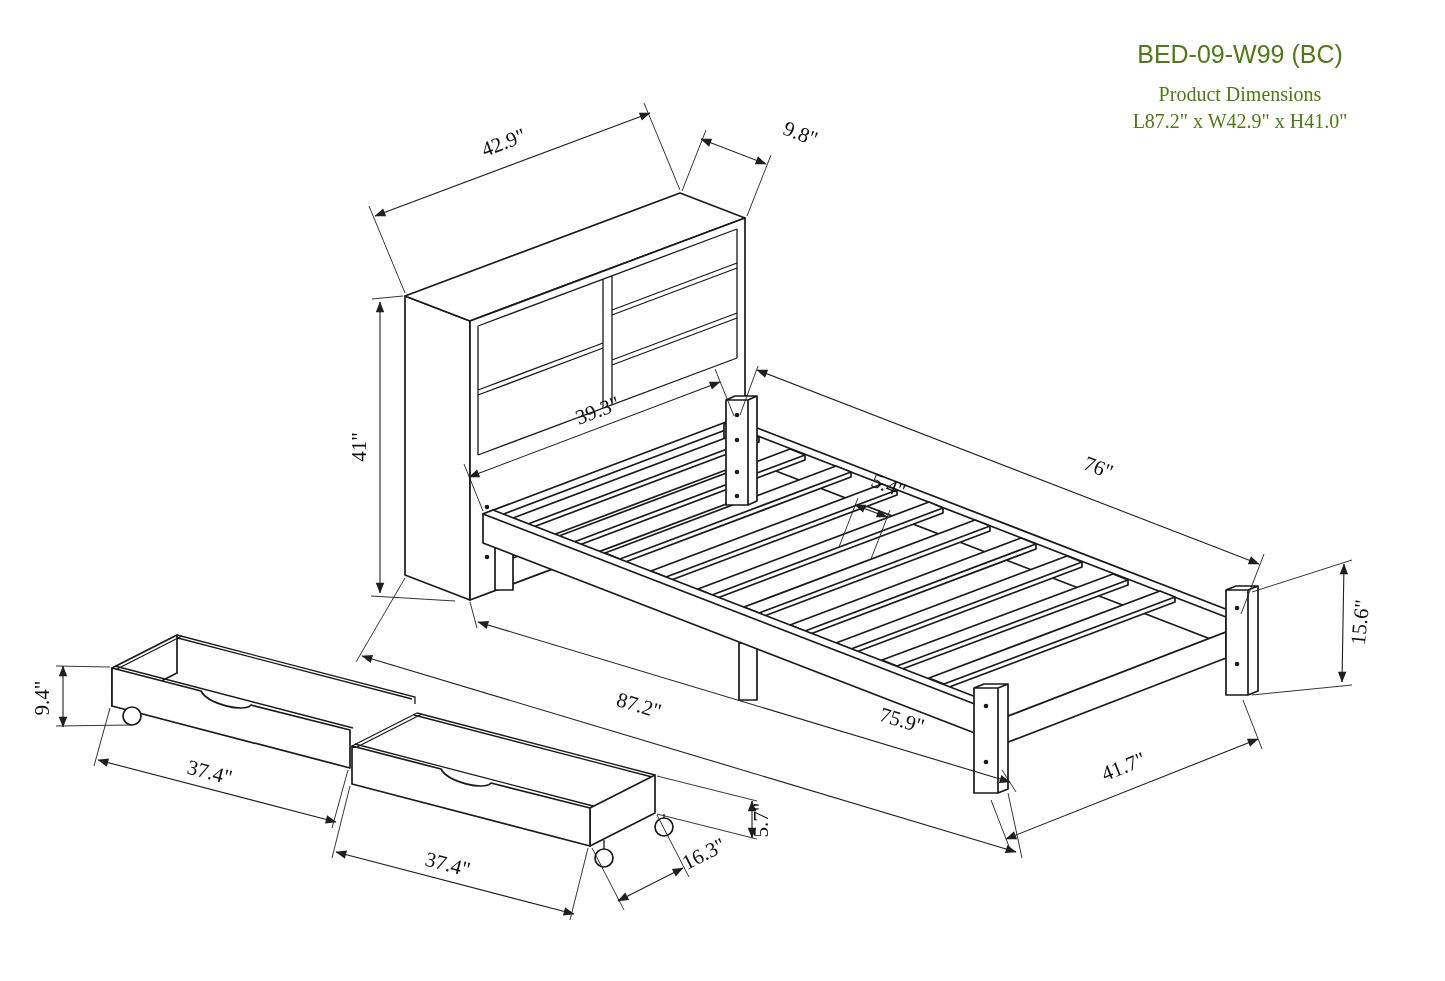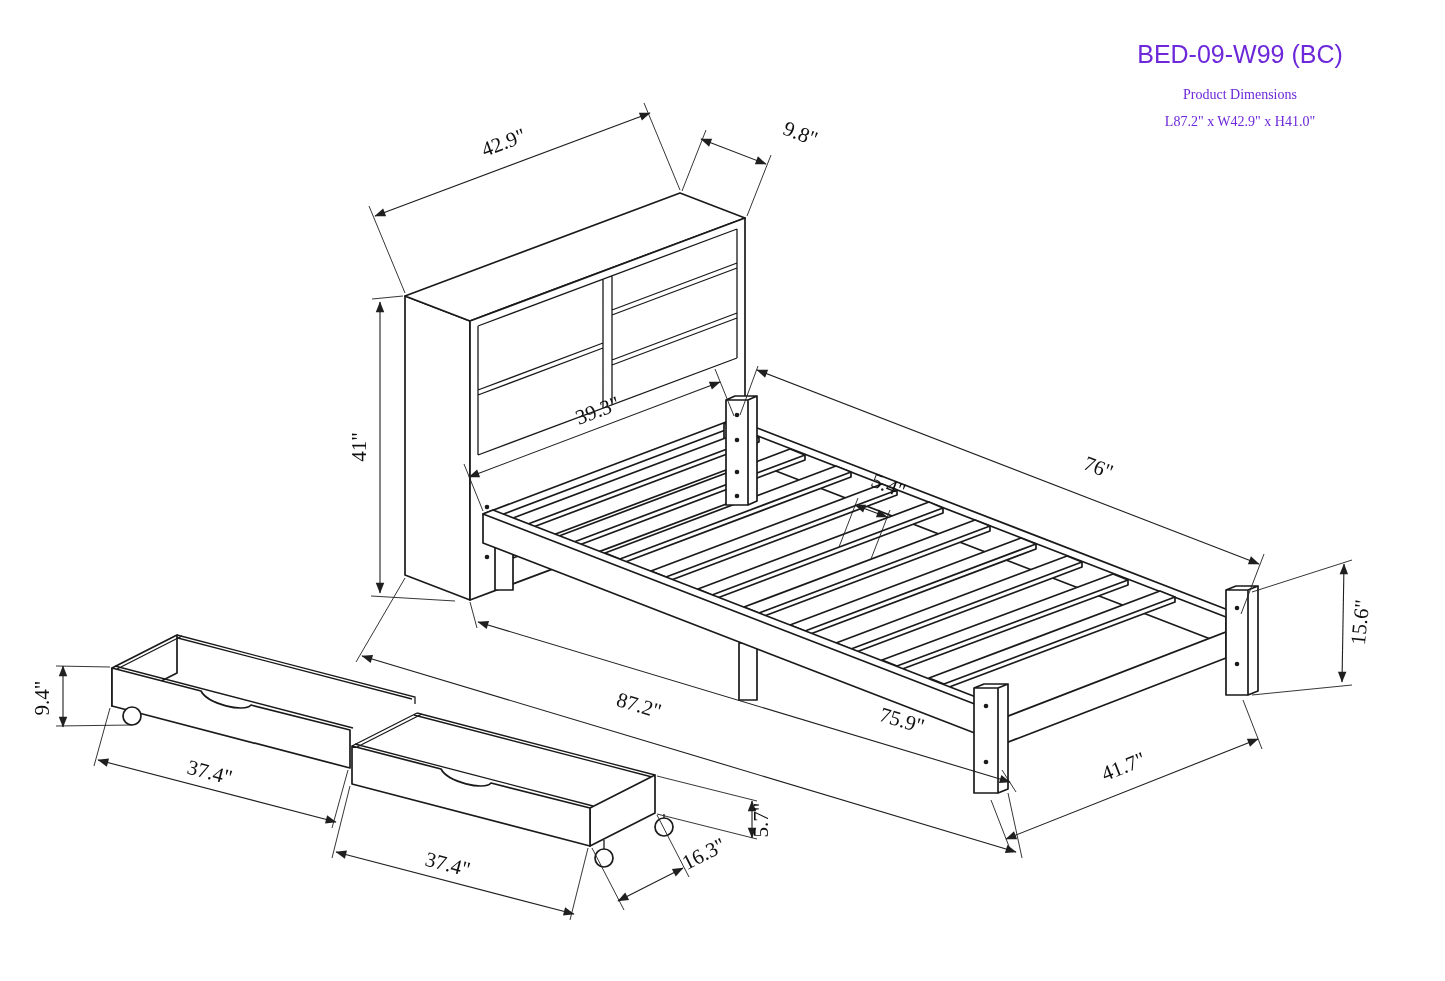--- a/index.html
+++ b/index.html
@@ -1,21 +1,21 @@
 <!DOCTYPE html>
 <html><head>
 <meta charset="utf-8">
 <style>
   html,body{margin:0;padding:0;background:#fff;}
   .canvas{position:relative;width:1445px;height:981px;background:#fff;overflow:hidden;
           font-family:"Liberation Serif",serif;}
   .drawing-svg{position:absolute;top:0;left:0;}
-  .title-block{position:absolute;top:40px;left:1055px;width:370px;text-align:center;color:#6d28d9;}
+  .title-block{position:absolute;top:40px;left:1055px;width:370px;text-align:center;color:#4d7c0f;}
   .model{font-family:"Liberation Sans",sans-serif;font-size:25px;margin-bottom:12px;}
-  .tb-line{font-family:"Liberation Serif",serif;font-size:14px;line-height:27px;}
+  .tb-line{font-family:"Liberation Serif",serif;font-size:20px;line-height:27px;}
   
   .draw{fill:#fff;stroke:#1a1a1a;stroke-width:1.7;stroke-linejoin:round;}
   .thin{fill:none;stroke:#1a1a1a;stroke-width:1.3;}
   .dot{fill:#1a1a1a;stroke:none;}
   .dim{stroke:#1f1f1f;stroke-width:1.1;fill:none;}
   .ext{stroke:#1f1f1f;stroke-width:0.9;fill:none;}
   .dt{font-family:"Liberation Serif",serif;font-size:21px;fill:#101010;}
 </style>
 </head>
 <body>

